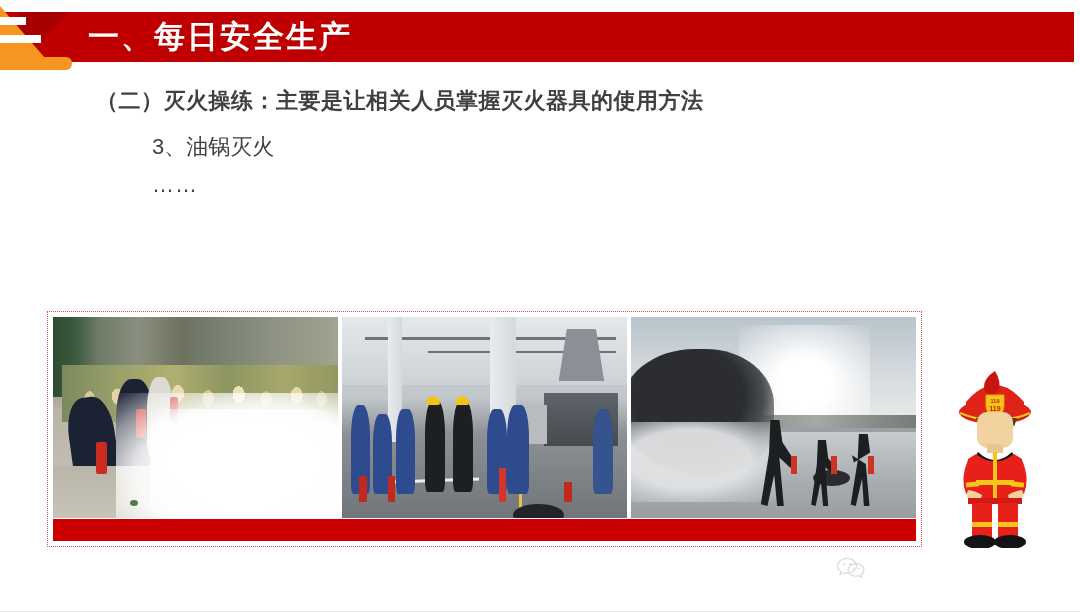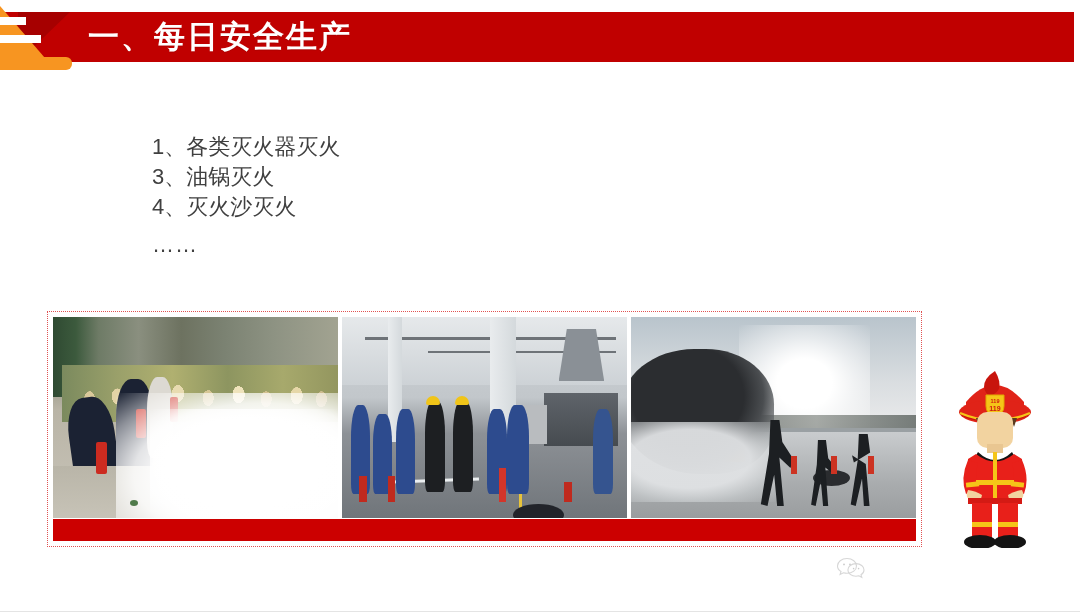--- a/index.html
+++ b/index.html
@@ -380,25 +380,24 @@
 
   <div class="cone">
     <div class="cone-body"></div>
     <div class="cone-stripe s1"></div>
     <div class="cone-stripe s2"></div>
     <div class="cone-base"></div>
   </div>
 
   <div class="header-title">一、每日安全生产</div>
 
+  <div class="subtitle">（二）灭火操练：主要是让相关人员掌握灭火器具的使用方法</div>
 
   <div class="list">
-    <div class="list-item">1、各类灭火器灭火</div>
     <div class="list-item">3、油锅灭火</div>
-    <div class="list-item">4、灭火沙灭火</div>
     <div class="list-ellipsis">……</div>
   </div>
 
   <div class="photo-panel">
     <div class="photo-row">
 
       <div class="photo p1">
         <div class="wall"></div>
         <div class="crowd"></div>
         <div class="person-dark pd1"></div>

